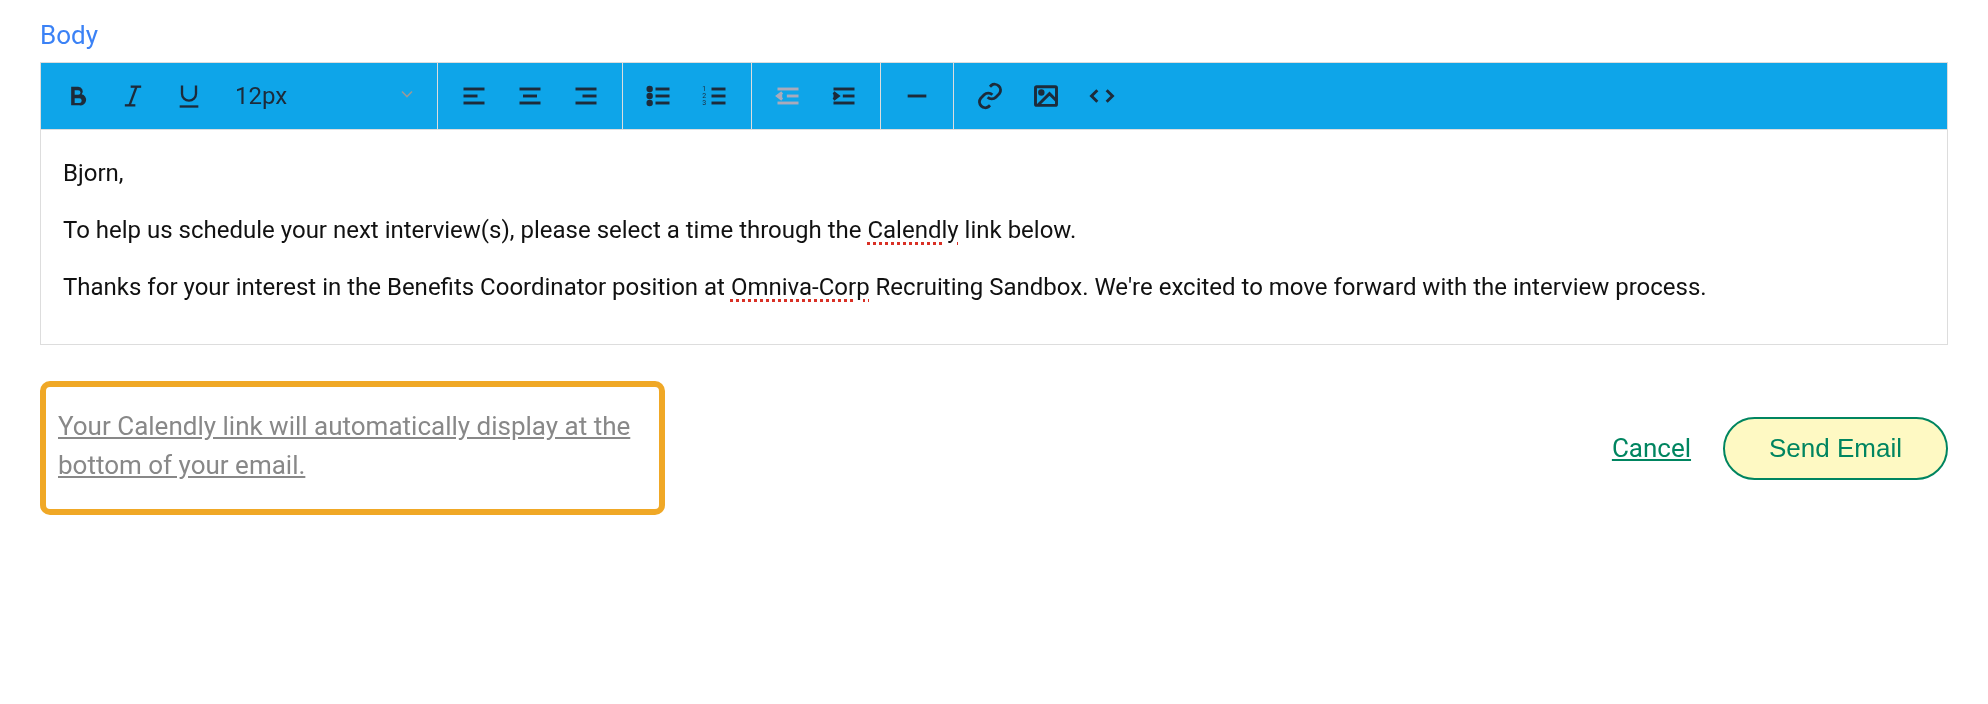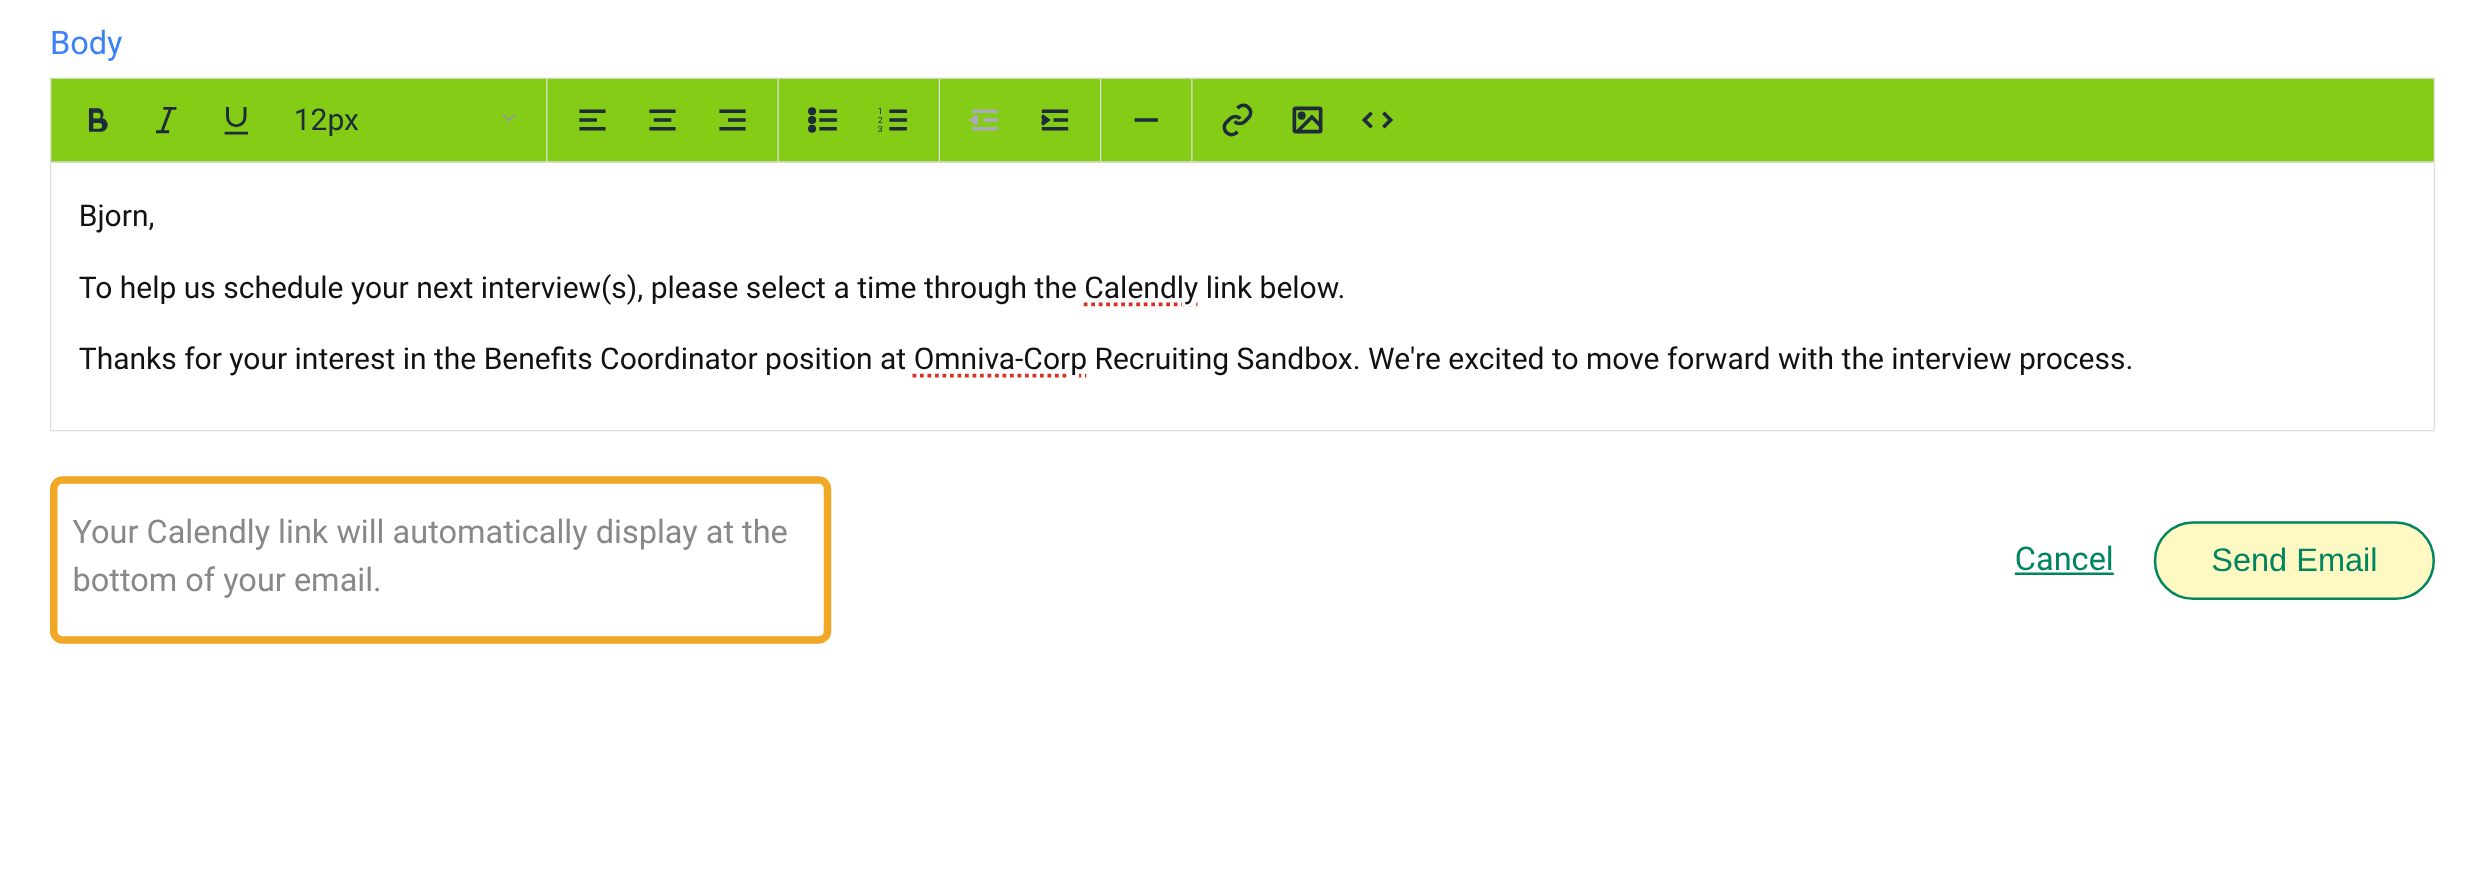--- a/index.html
+++ b/index.html
@@ -16,21 +16,21 @@
       color: #3b82f6;
       font-size: 26px;
       margin-bottom: 12px;
     }
     .editor-container {
       border: 1px solid #ddd;
     }
     .toolbar {
       display: flex;
       border-bottom: 1px solid #ddd;
-      background: #84cc16;
+      background: #0ea5e9;
     }
     .toolbar-group {
       display: flex;
       align-items: center;
       border-right: 1px solid #ddd;
       padding: 0 8px;
       height: 66px;
     }
     .toolbar-btn {
       display: flex;
@@ -85,20 +85,21 @@
     .callout-box {
       border: 6px solid #f0a826;
       border-radius: 10px;
       padding: 20px 28px 24px 12px;
       max-width: 625px;
     }
     .callout-text {
       color: #888;
       font-size: 26px;
       line-height: 1.5;
+      text-decoration: underline;
     }
     .actions {
       display: flex;
       align-items: center;
       gap: 32px;
     }
     .cancel-link {
       color: #008560;
       font-size: 26px;
       text-decoration: underline;

